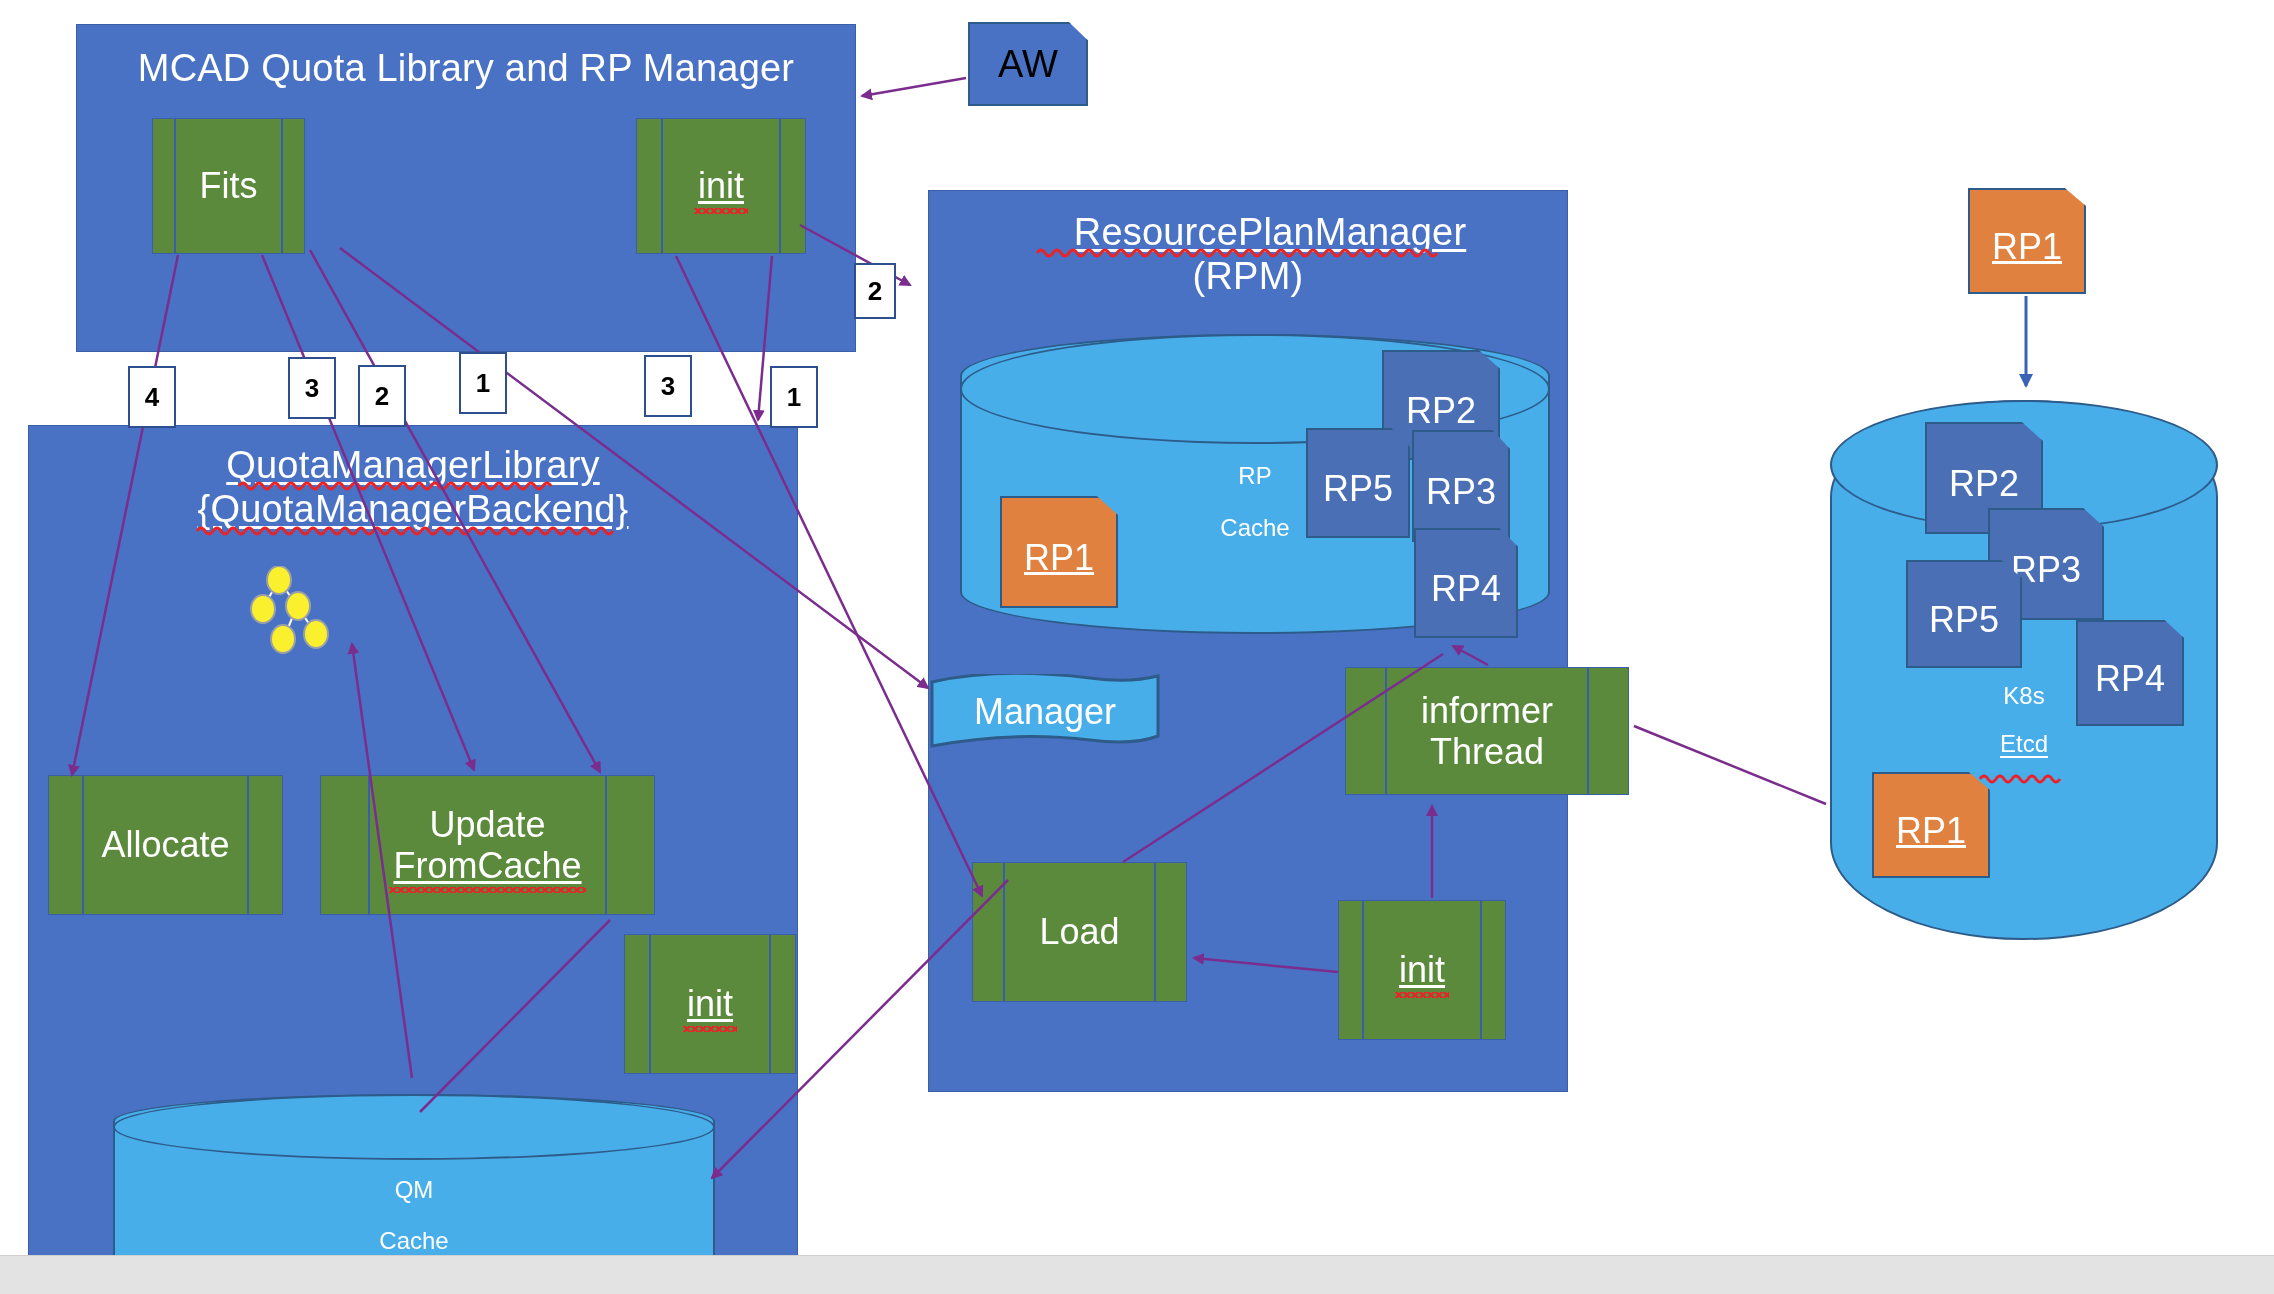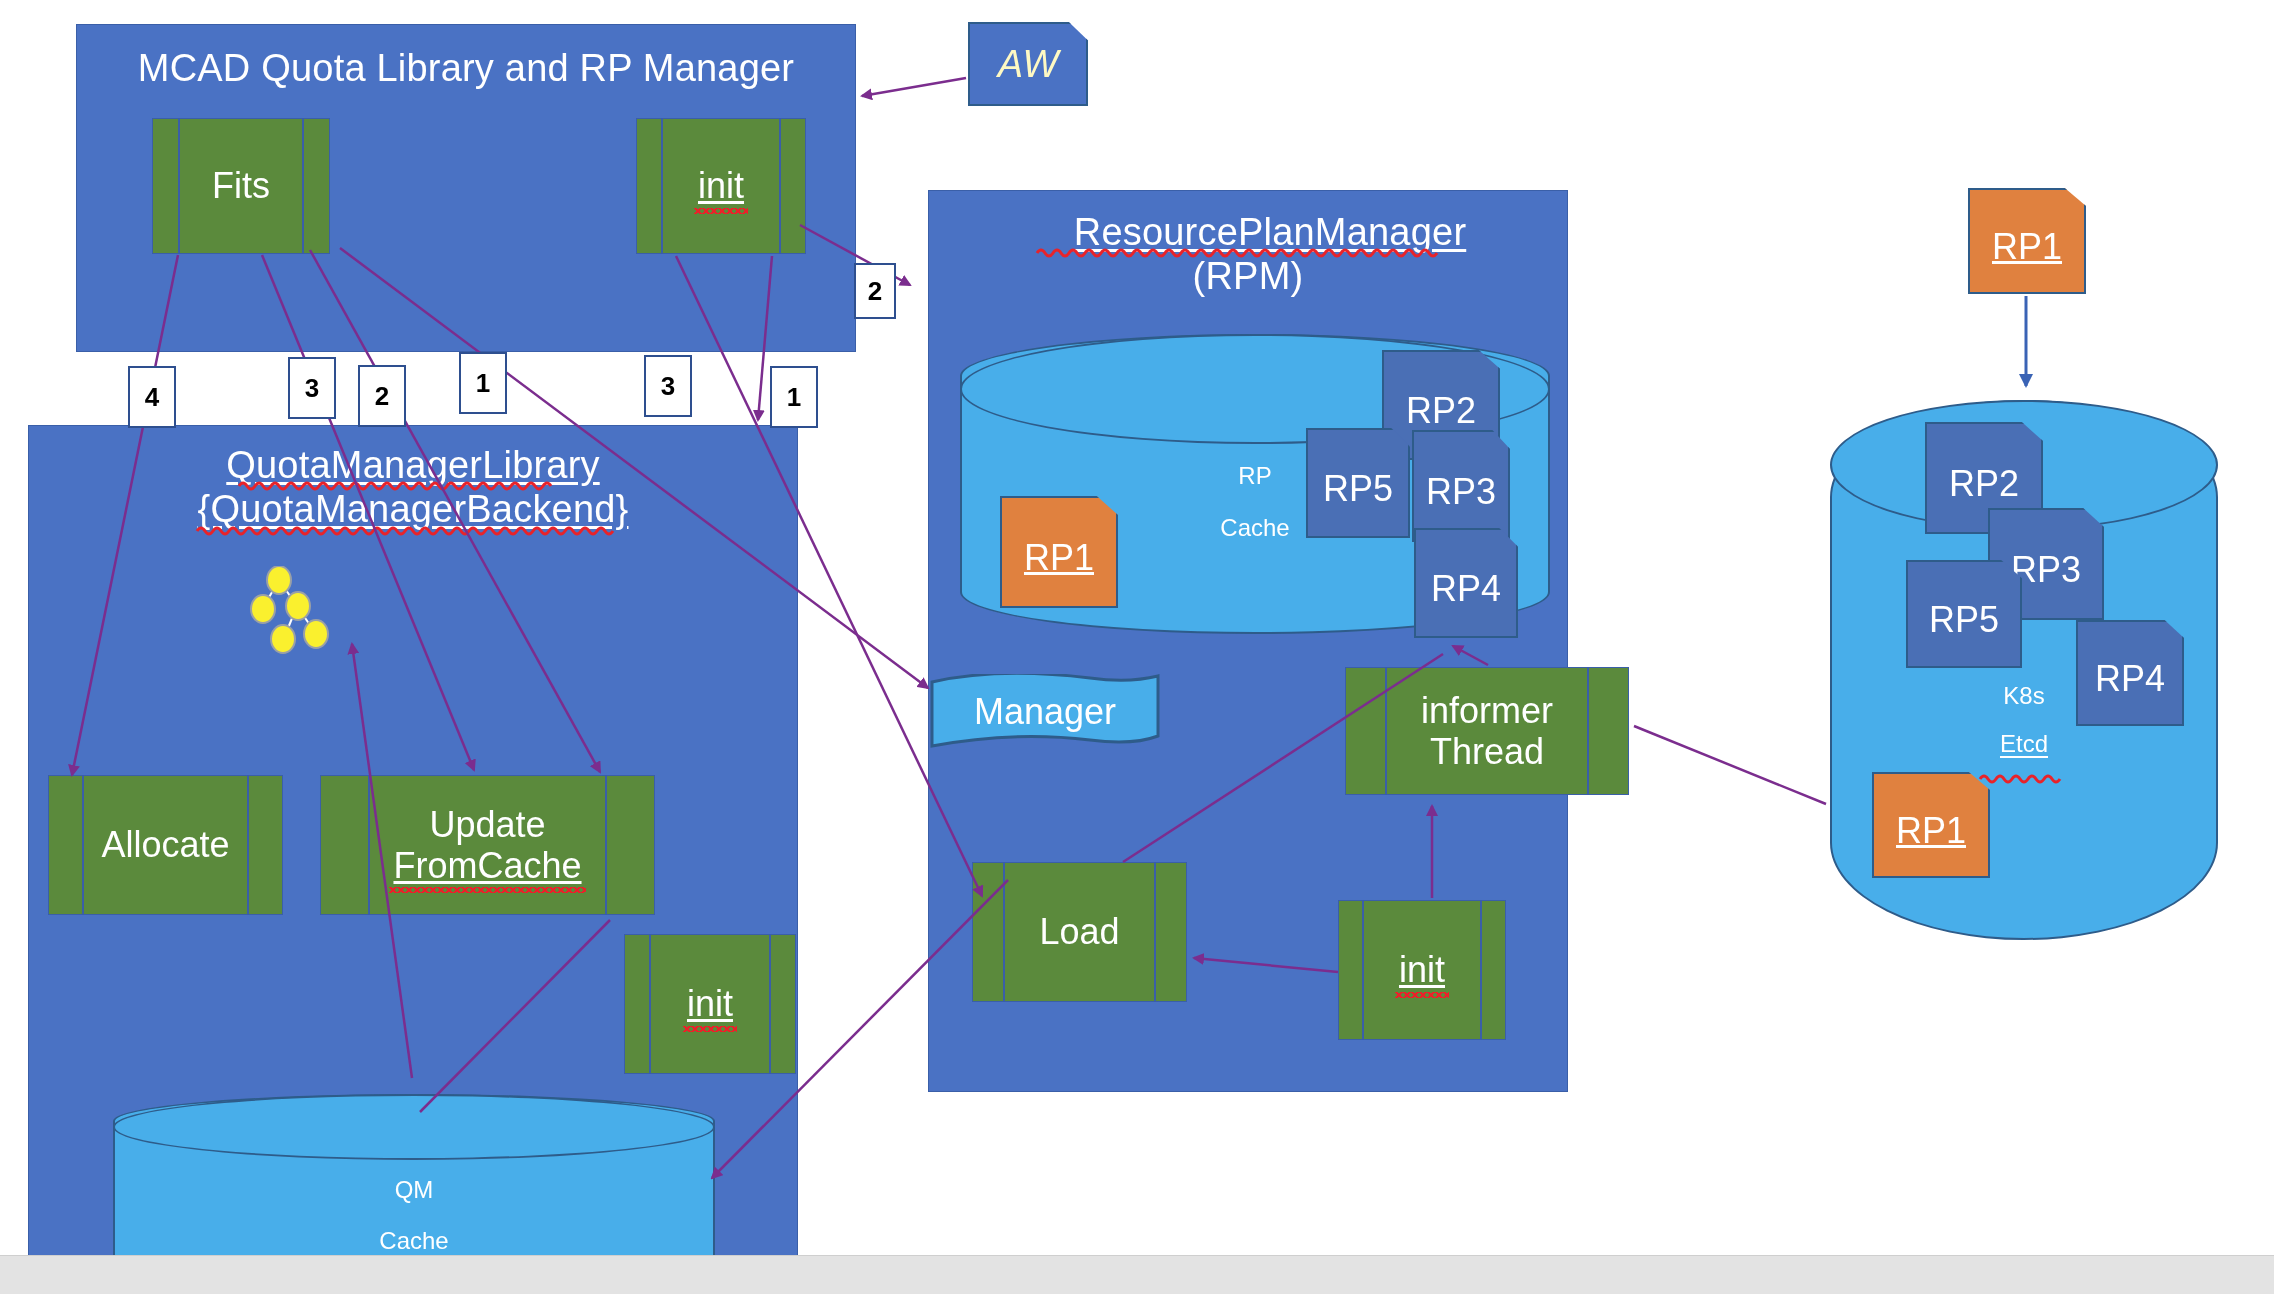--- a/index.html
+++ b/index.html
@@ -118,25 +118,24 @@
   }
   .rpcard.orange{background:#E0813F;text-decoration:underline;}
   .rpcard .lbl{position:relative;top:6px;}
 
   
   .awdoc{
     position:absolute;
     background:#4A72C4;
     border:2px solid #2e5c8a;
     box-sizing:border-box;
-    color:#fef9c3;
+    color:#000000;
     font-size:38px;
     display:flex;align-items:center;justify-content:center;
     clip-path:polygon(0 0, 84% 0, 100% 22%, 100% 100%, 0 100%);
-    font-style:italic;
   }
 
   
   .banner{
     position:absolute;
     color:#ffffff;
     font-size:36px;
     display:flex;align-items:center;justify-content:center;
   }
   .banner svg{position:absolute;left:0;top:0;}
@@ -181,21 +180,21 @@
       <marker id="ahb" markerWidth="11" markerHeight="11" refX="9" refY="5.5" orient="auto">
         <path d="M0,0 L11,5.5 L0,11 z" fill="#3a63b5"></path>
       </marker>
     </defs>
   </svg>
 
   <div class="panel" style="left:76px;top:24px;width:780px;height:328px;">
     <div class="panel-title" style="top:22px;">MCAD Quota Library and RP Manager</div>
   </div>
 
-  <div class="proc" style="left:152px;top:118px;width:178px;height:136px;">
+  <div class="proc" style="left:152px;top:118px;width:153px;height:136px;">
     <span class="bar-l"></span>
     <span class="bar-r"></span>
     <span class="lbl">Fits</span>
   </div>
 
   <div class="proc" style="left:636px;top:118px;width:170px;height:136px;">
     <span class="bar-l"></span>
     <span class="bar-r"></span>
     <span class="lbl sq" style="text-decoration:underline;text-underline-offset:3px;">init</span>
   </div>

